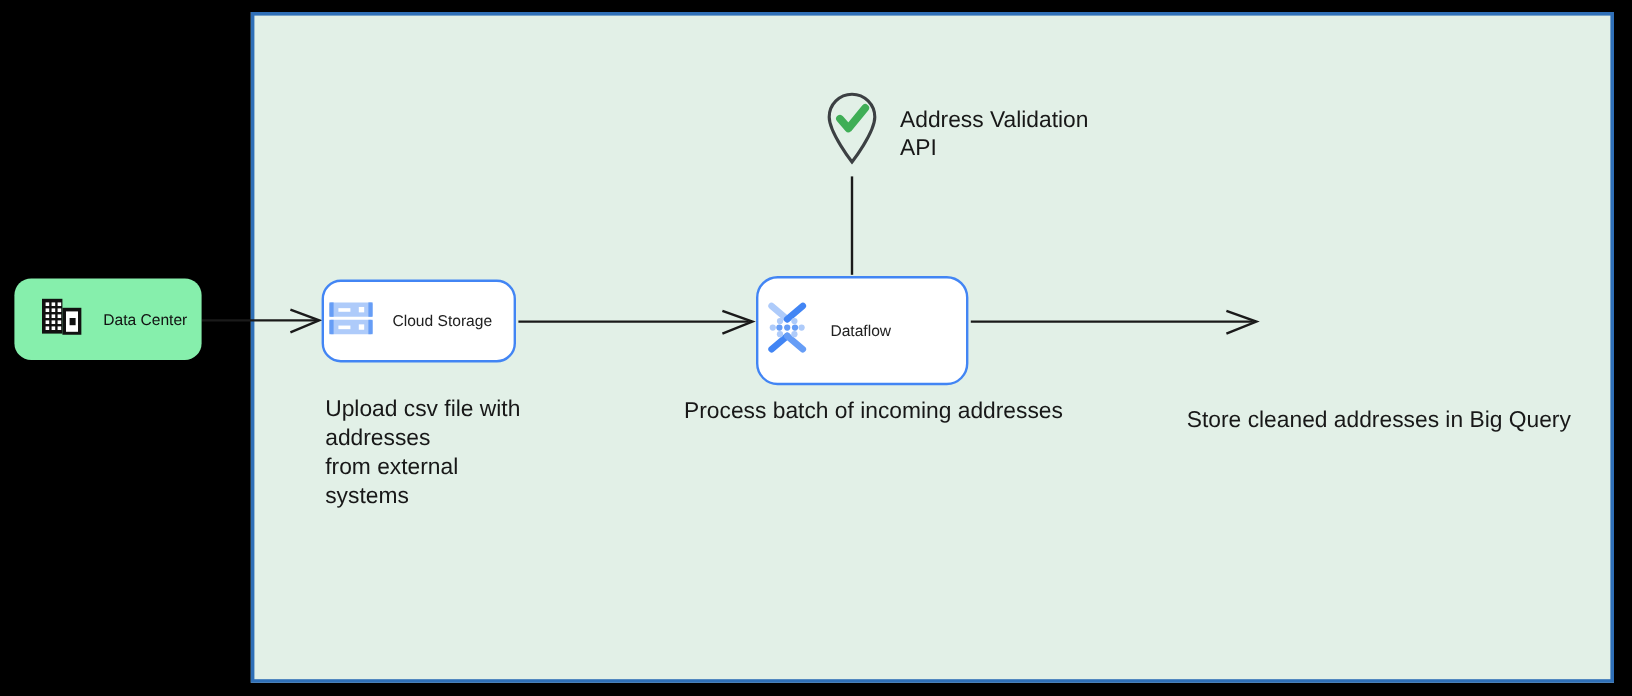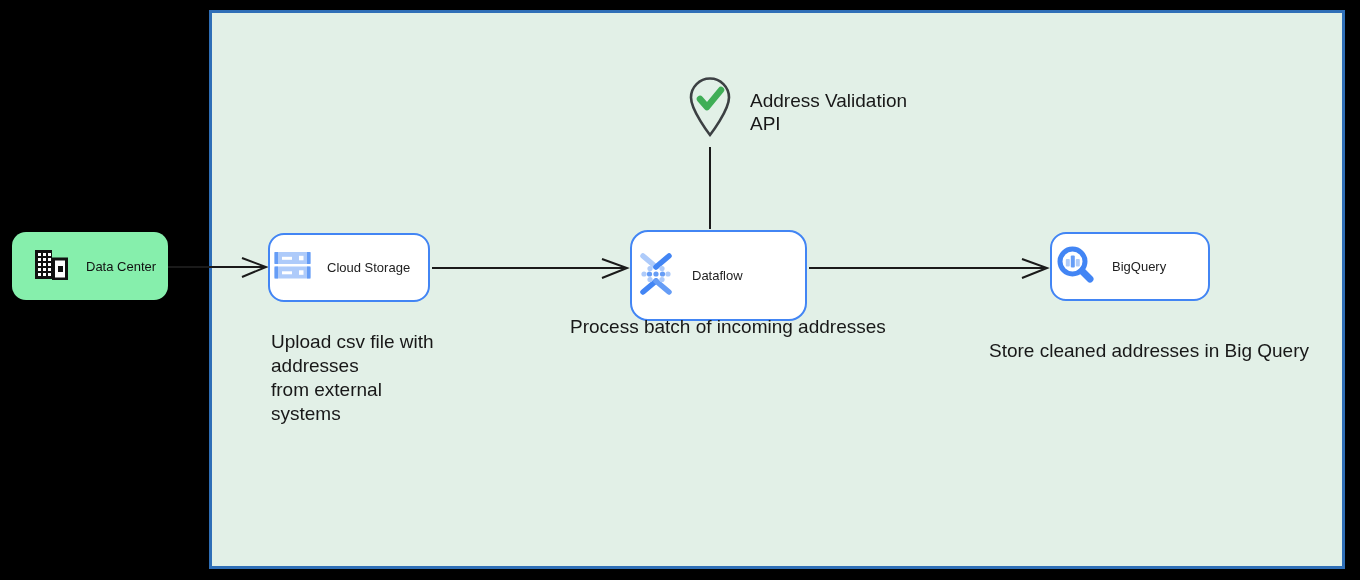--- a/index.html
+++ b/index.html
@@ -65,21 +65,21 @@
 
   .caption {
     position: absolute;
     color: #181818;
     font-size: 19px;
     line-height: 24px;
     white-space: pre-line;
   }
   #caption-validation { left: 750px; top: 89px; line-height: 23px; }
   #caption-upload  { left: 271px; top: 330px; }
-  #caption-process { left: 570px; top: 315px; }
+  #caption-process { left: 570px; top: 331px; }
   #caption-store   { left: 989px; top: 329px; margin-top: 10px; }
 
   svg.overlay {
     position: absolute;
     inset: 0;
     width: 1360px;
     height: 580px;
     pointer-events: none;
   }
 </style>
@@ -180,32 +180,20 @@
         <g fill="#669df6">
           <circle cx="13.5" cy="22" r="2.6"></circle>
           <circle cx="20" cy="22" r="2.6"></circle>
           <circle cx="26.5" cy="22" r="2.6"></circle>
         </g>
       </svg>
     </span>
     <span class="label">Dataflow</span>
   </div>
 
-  <div class="node" id="node-bigquery">
-    <span>
-      <svg width="40" height="40" viewBox="0 0 40 40">
-        <circle cx="16.5" cy="16.5" r="12.5" fill="#ffffff" stroke="#4285f4" stroke-width="5"></circle>
-        <path d="M26,26 L34,34" stroke="#4285f4" stroke-width="7" stroke-linecap="round"></path>
-        <rect x="9.8" y="14" width="4" height="7.5" rx="1" fill="#aecbfa"></rect>
-        <rect x="14.8" y="10.5" width="4" height="12" rx="1" fill="#669df6"></rect>
-        <rect x="19.8" y="14" width="4" height="7.5" rx="1" fill="#aecbfa"></rect>
-      </svg>
-    </span>
-    <span class="label">BigQuery</span>
-  </div>
 
   <div class="pin">
     <svg width="46" height="62" viewBox="0 0 46 62">
       <path d="M23,59 C23,59 4,34.5 4,21.5 A19,19 0 1 1 42,21.5 C42,34.5 23,59 23,59 Z" fill="none" stroke="#3c4043" stroke-width="2.6"></path>
       <path d="M13,23 L20,31 L34,14" fill="none" stroke="#3fae56" stroke-width="6.5" stroke-linecap="round" stroke-linejoin="round"></path>
     </svg>
   </div>
 
   <div class="caption" id="caption-validation">Address Validation
 API</div>

